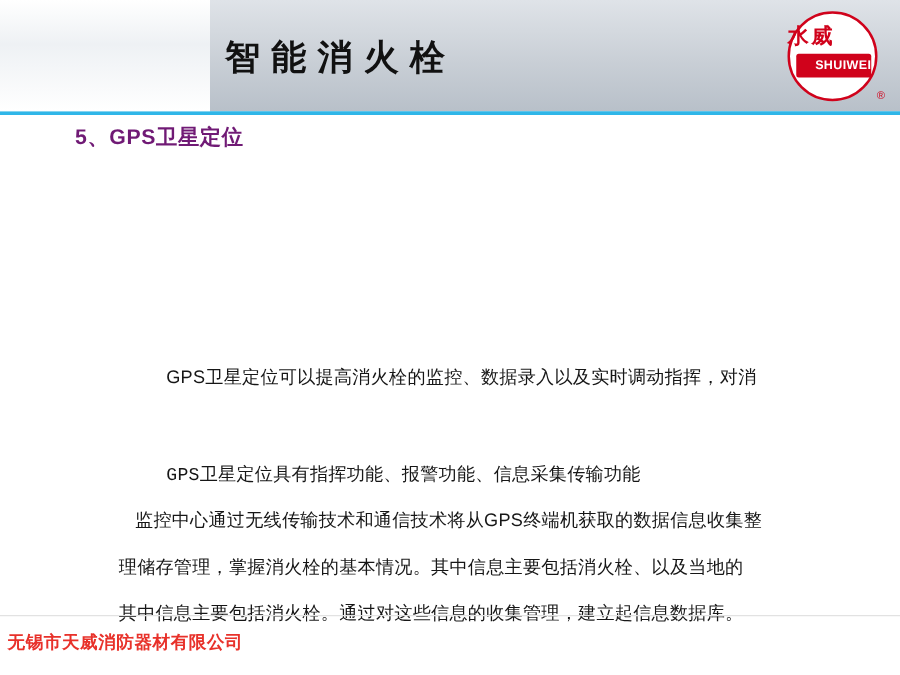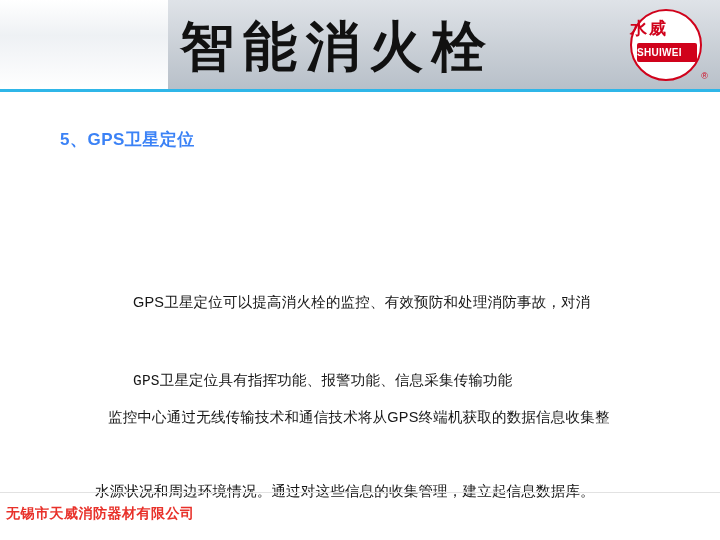--- a/index.html
+++ b/index.html
@@ -34,21 +34,21 @@
     height: 89px;
     background: linear-gradient(to bottom, #ffffff 0%, #eef1f4 40%, #ffffff 100%);
   }
   .header-title {
     position: absolute;
     left: 180px;
     top: 16px;
     width: 380px;
     height: 60px;
     line-height: 60px;
-    font-size: 54px;
+    font-size: 28px;
     font-weight: bold;
     letter-spacing: 9px;
     color: #111111;
     white-space: nowrap;
   }
 
   
   .logo {
     position: absolute;
     right: 16px;
@@ -83,21 +83,21 @@
     left: 7px;
     top: 34px;
     width: 60px;
     height: 19px;
     background: #d0021b;
     border-radius: 2px;
   }
   .logo-band span {
     display: block;
     width: 60px;
-    text-align: left;
+    text-align: right;
     font-size: 10px;
     line-height: 19px;
     color: #ffffff;
     font-weight: bold;
     letter-spacing: 0.3px;
   }
   .logo-reg {
     position: absolute;
     right: -4px;
     bottom: 2px;
@@ -109,24 +109,24 @@
   .content {
     position: absolute;
     left: 0;
     top: 92px;
     width: 720px;
     height: 400px;
   }
   .section-heading {
     position: absolute;
     left: 60px;
-    top: 36px;
+    top: 6px;
     font-size: 17px;
     font-weight: bold;
-    color: #3b82f6;
+    color: #701a75;
     letter-spacing: 0.5px;
     white-space: nowrap;
   }
 
   .para {
     position: absolute;
     color: #161616;
     font-size: 14.5px;
     line-height: 35px;
     letter-spacing: 0.2px;
@@ -172,21 +172,22 @@
     <div class="logo-band">
       <span>SHUIWEI</span>
     </div>
     <div class="logo-reg">®</div>
   </div>
 </div>
 
 <div class="content">
   <div class="section-heading">5、GPS卫星定位</div>
 
-  <div class="para p1-l1">GPS卫星定位可以提高消火栓的监控、有效预防和处理消防事故，对消</div>
+  <div class="para p1-l1">GPS卫星定位可以提高消火栓的监控、数据录入以及实时调动指挥，对消</div>
 
   <div class="para p2-l1">GPS卫星定位具有指挥功能、报警功能、信息采集传输功能</div>
   <div class="para p2-l2">监控中心通过无线传输技术和通信技术将从GPS终端机获取的数据信息收集整</div>
-  <div class="para p2-l4">水源状况和周边环境情况。通过对这些信息的收集管理，建立起信息数据库。</div>
+  <div class="para p2-l3">理储存管理，掌握消火栓的基本情况。其中信息主要包括消火栓、以及当地的</div>
+  <div class="para p2-l4">其中信息主要包括消火栓。通过对这些信息的收集管理，建立起信息数据库。</div>
 </div>
 
 <div class="footer-rule"></div>
 <div class="footer-text">无锡市天威消防器材有限公司</div>
 
 </body></html>

